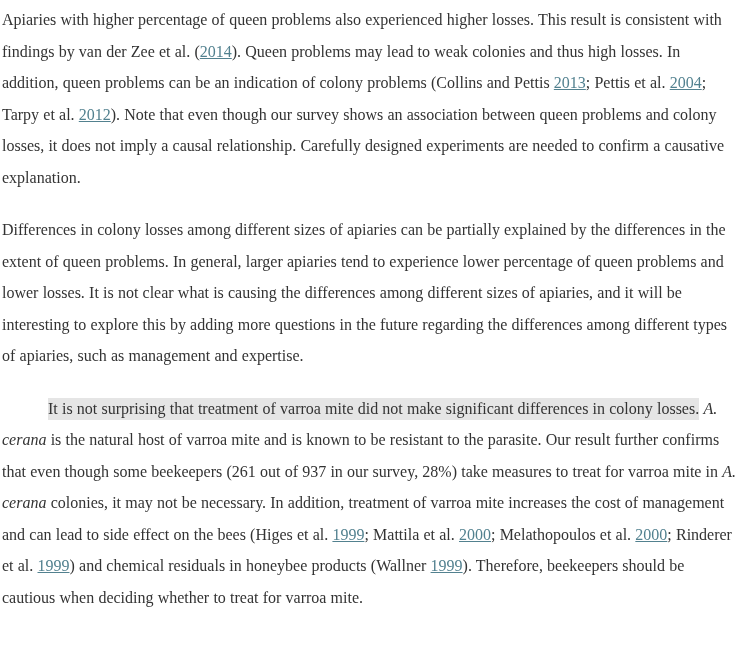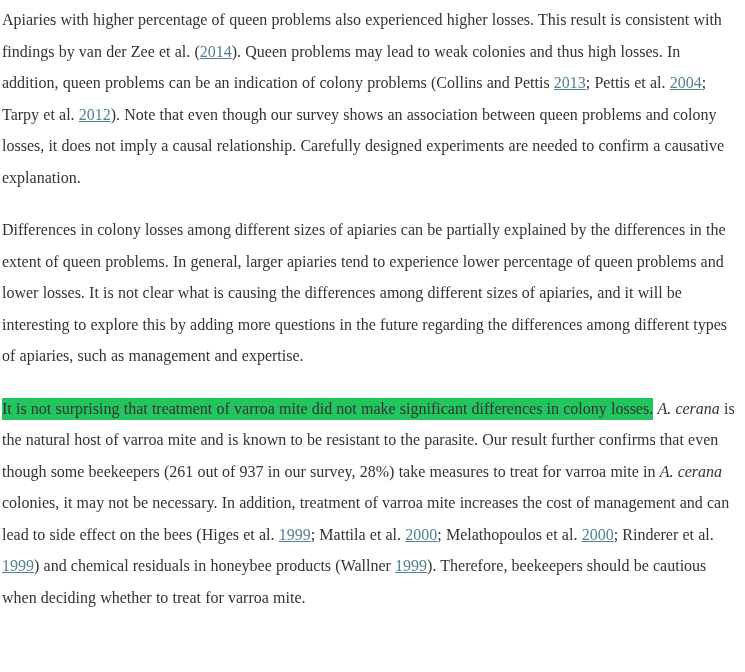--- a/index.html
+++ b/index.html
@@ -37,24 +37,25 @@
   a.cite {
     color: #52818f;
     text-decoration: underline;
     text-underline-offset: 1px;
     cursor: pointer;
   }
   .sci {
     font-style: italic;
   }
   .hl {
-    background-color: #22c55e;
+    background-color: #e5e5e5;
     box-decoration-break: clone;
     -webkit-box-decoration-break: clone;
     padding: 2px 0 3px 0;
+    margin-left: 46px;
   }
 </style>
 </head>
 <body>
 
 <div class="page">
   <div id="paragraphs-root">
       <p class="para"><span>Apiaries with higher percentage of queen problems also experienced higher losses. This result is consistent with findings by van der Zee et al. (</span><a class="cite" href="#">2014</a><span>). Queen problems may lead to weak colonies and thus high losses. In addition, queen problems can be an indication of colony problems (Collins and Pettis </span><a class="cite" href="#">2013</a><span>; Pettis et al. </span><a class="cite" href="#">2004</a><span>; Tarpy et al. </span><a class="cite" href="#">2012</a><span>). Note that even though our survey shows an association between queen problems and colony losses, it does not imply a causal relationship. Carefully designed experiments are needed to confirm a causative explanation.</span></p>
       <p class="para"><span>Differences in colony losses among different sizes of apiaries can be partially explained by the differences in the extent of queen problems. In general, larger apiaries tend to experience lower percentage of queen problems and lower losses. It is not clear what is causing the differences among different sizes of apiaries, and it will be interesting to explore this by adding more questions in the future regarding the differences among different types of apiaries, such as management and expertise.</span></p>
       <p class="para"><span class="hl">It is not surprising that treatment of varroa mite did not make significant differences in colony losses.</span><span> </span><em class="sci">A. cerana</em><span> is the natural host of varroa mite and is known to be resistant to the parasite. Our result further confirms that even though some beekeepers (261 out of 937 in our survey, 28%) take measures to treat for varroa mite in </span><em class="sci">A. cerana</em><span> colonies, it may not be necessary. In addition, treatment of varroa mite increases the cost of management and can lead to side effect on the bees (Higes et al. </span><a class="cite" href="#">1999</a><span>; Mattila et al. </span><a class="cite" href="#">2000</a><span>; Melathopoulos et al. </span><a class="cite" href="#">2000</a><span>; Rinderer et al. </span><a class="cite" href="#">1999</a><span>) and chemical residuals in honeybee products (Wallner </span><a class="cite" href="#">1999</a><span>). Therefore, beekeepers should be cautious when deciding whether to treat for varroa mite.</span></p>

